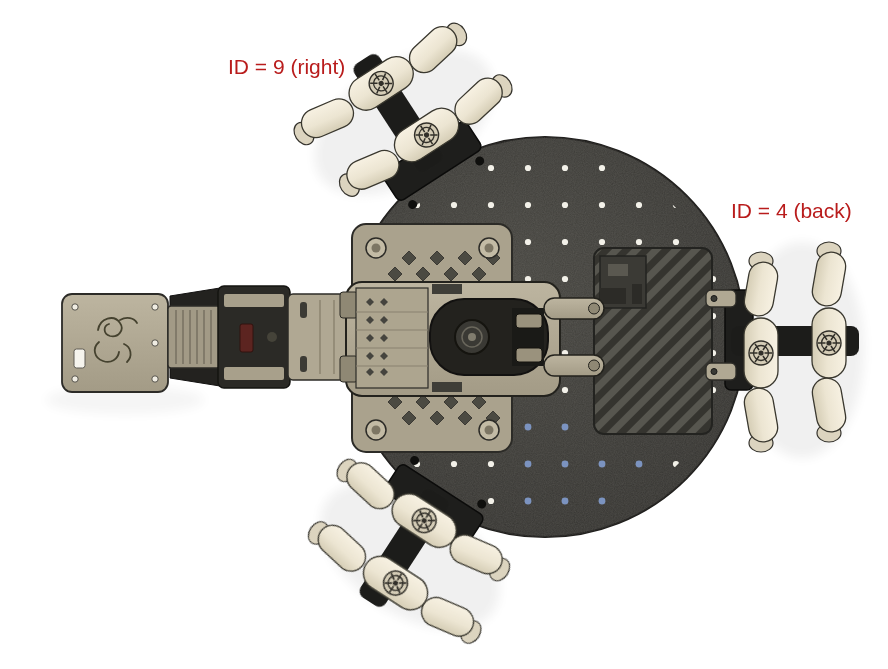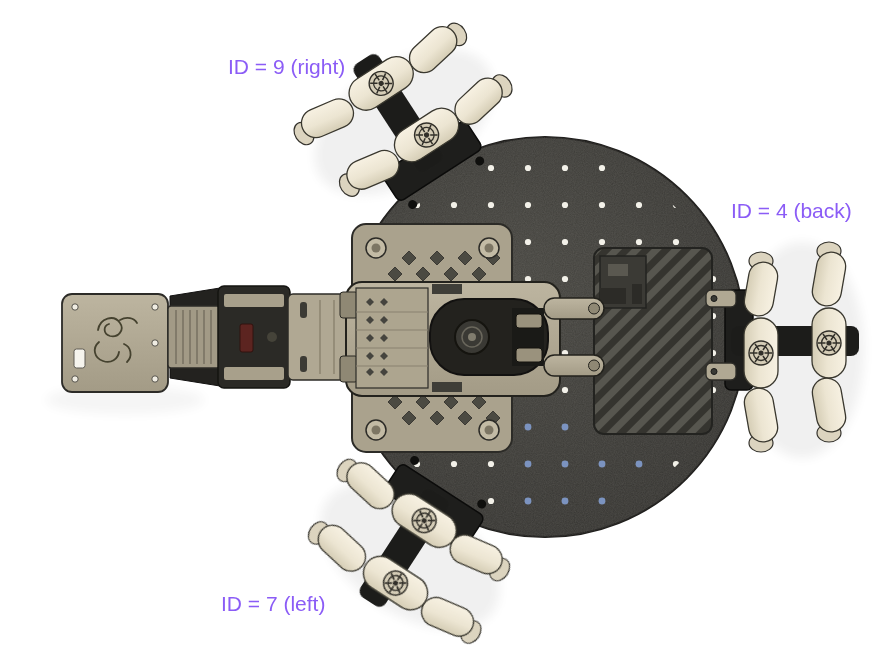--- a/index.html
+++ b/index.html
@@ -8,21 +8,21 @@
     width:888px;height:669px;
     background:#ffffff;
     overflow:hidden;
     font-family:"Liberation Sans",sans-serif;
   }
   .stage svg{position:absolute;left:0;top:0;}
   .annotation{
     position:absolute;
     font-size:21px;
     line-height:24px;
-    color:#8b5cf6;
+    color:#b91c1c;
     white-space:nowrap;
   }
   #label-9{left:228px;top:55px;}
   #label-8{left:731px;top:199px;}
   #label-7{left:221px;top:592px;}
 </style>
 </head>
 <body>
 
 <div class="stage">
@@ -255,17 +255,14 @@
       </g>
     </g>
   </svg>
 
   <div class="annotation" id="label-9">
     <span>ID = 9 (right)</span>
   </div>
   <div class="annotation" id="label-8">
     <span>ID = 4 (back)</span>
   </div>
-  <div class="annotation" id="label-7">
-    <span>ID = 7 (left)</span>
-  </div>
 
 </div>
 
 </body></html>

